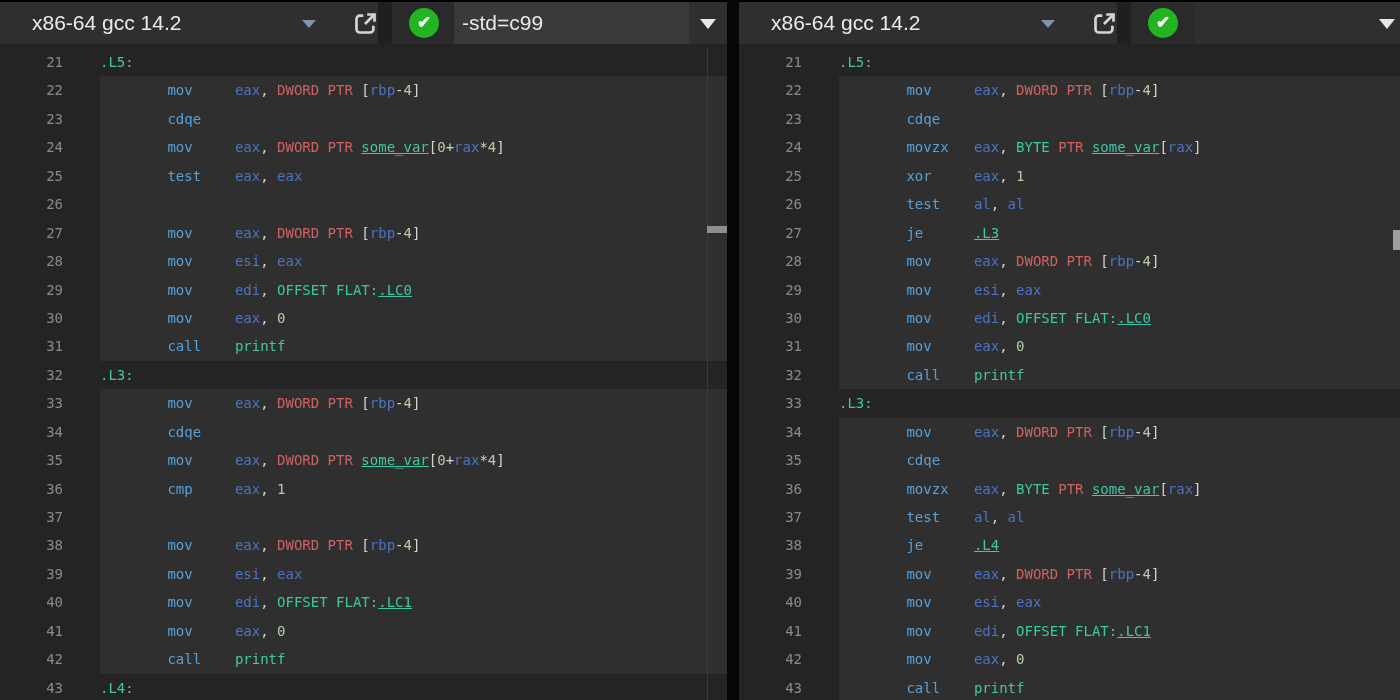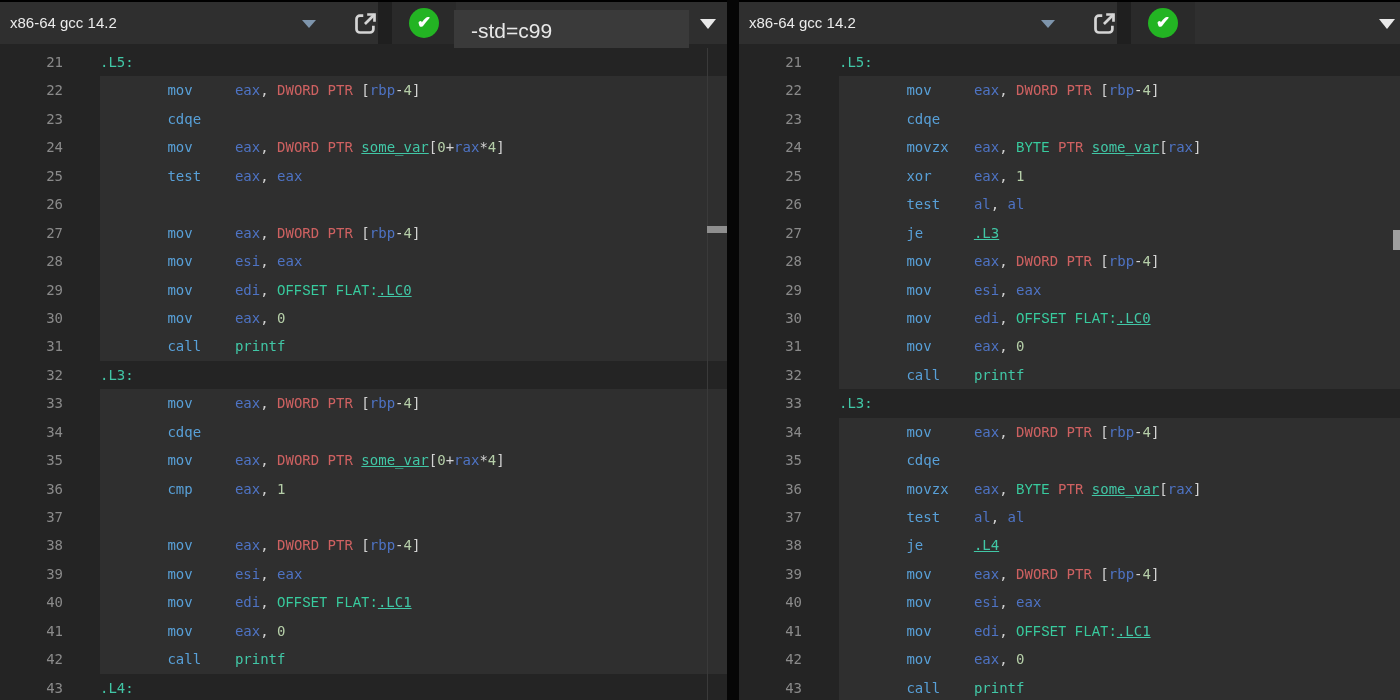--- a/index.html
+++ b/index.html
@@ -6,53 +6,53 @@
   html,body { width:1400px; height:700px; background:#000; overflow:hidden;
               font-family:"Liberation Sans", sans-serif; }
 
   .pane { position:absolute; top:2px; bottom:0; overflow:hidden; background:#242424; }
   #pane-left  { left:0;    width:727px; }
   #pane-right { left:739px; width:661px; }
   .divider { position:absolute; top:0; bottom:0; left:727px; width:12px; background:#060606; }
 
   
   .pane-header { position:absolute; top:0; left:0; right:0; height:42px; background:#2f2f2f; }
-  .hdr-title { position:absolute; left:10px; top:0; line-height:42px; font-size:15px; color:#ebebeb; cursor:pointer; }
+  .hdr-title { position:absolute; left:32px; top:0; line-height:42px; font-size:21px; color:#ebebeb; cursor:pointer; }
   .picker-caret { position:absolute; left:302px; top:18px; width:0; height:0;
                   border-left:7px solid transparent; border-right:7px solid transparent;
                   border-top:8px solid #7e95ac; }
   .extlink { position:absolute; left:352px; top:8px; width:27px; height:27px; }
   .hdr-seam { position:absolute; left:378px; top:0; width:14px; height:42px; background:#1f1f1f; }
   .status-box { position:absolute; left:392px; top:0; width:64px; height:42px; background:#2a2a2a; }
   .check-circle { position:absolute; left:17px; top:6px; width:30px; height:30px; border-radius:50%;
                   background:var(--ok,#23b423); color:#fff; font-size:17px; font-weight:bold;
                   text-align:center; line-height:30px; }
   .opts-field { position:absolute; top:0; height:42px; background:#3a3a3a; color:#e8e8e8;
                 font-size:21px; line-height:42px; white-space:nowrap; overflow:hidden; }
-  #pane-left  .opts-field { left:454px; width:235px; padding-left:17px;margin-top:8px; }
+  #pane-left  .opts-field { left:454px; width:235px; padding-left:8px; }
   #pane-right .opts-field { left:448px; width:174px; padding-left:13px; }
   .opts-caret { position:absolute; top:17px; width:0; height:0;
                 border-left:8px solid transparent; border-right:8px solid transparent;
                 border-top:10px solid #e8e8e8; }
   #pane-left  .opts-caret { left:700px; }
   #pane-right .opts-caret { left:640px; }
 
   
   .code { position:absolute; top:46px; left:0; right:0; bottom:0; background:#242424;
           font-family:"DejaVu Sans Mono","Liberation Mono",monospace; font-size:14px; }
   .row { position:relative; height:28.45px; line-height:28.45px; white-space:pre; }
   .row.hl::before { content:""; position:absolute; left:100px; right:0; top:0; bottom:0; background:#2f2f2f; }
   .ln { position:absolute; left:0; top:0; width:63px; text-align:right; color:var(--lnc,#8a8a8a); }
   .lc { position:absolute; left:100px; top:0; }
   .ws  { color:var(--pun,#d4d4d4); }
   .pun { color:var(--pun,#d4d4d4); }
   .mn  { color:var(--mn,#58a0d8); }
   .reg { color:var(--reg,#4e73c4); }
   .red { color:var(--red,#ce6161); }
-  .grn { color:var(--grn,#38cb9e);font-family:Liberation Mono, monospace; }
+  .grn { color:var(--grn,#38cb9e); }
   .lbl { color:var(--teal,#41c7a6); }
   .num { color:var(--num,#b5cea8); }
   .lnk { color:var(--teal,#41c7a6); text-decoration:underline; cursor:pointer;text-align:right; }
 
   .ruler-line { position:absolute; top:0; bottom:0; left:707px; width:1px; background:#3a3a3a; }
   .thumb-left { position:absolute; left:707px; top:178px; width:20px; height:7px; background:#8e8e8e; }
   .thumb-right { position:absolute; right:0; top:182px; width:7px; height:20px; background:#9e9e9e; }
 </style>
 </head>
 <body>

